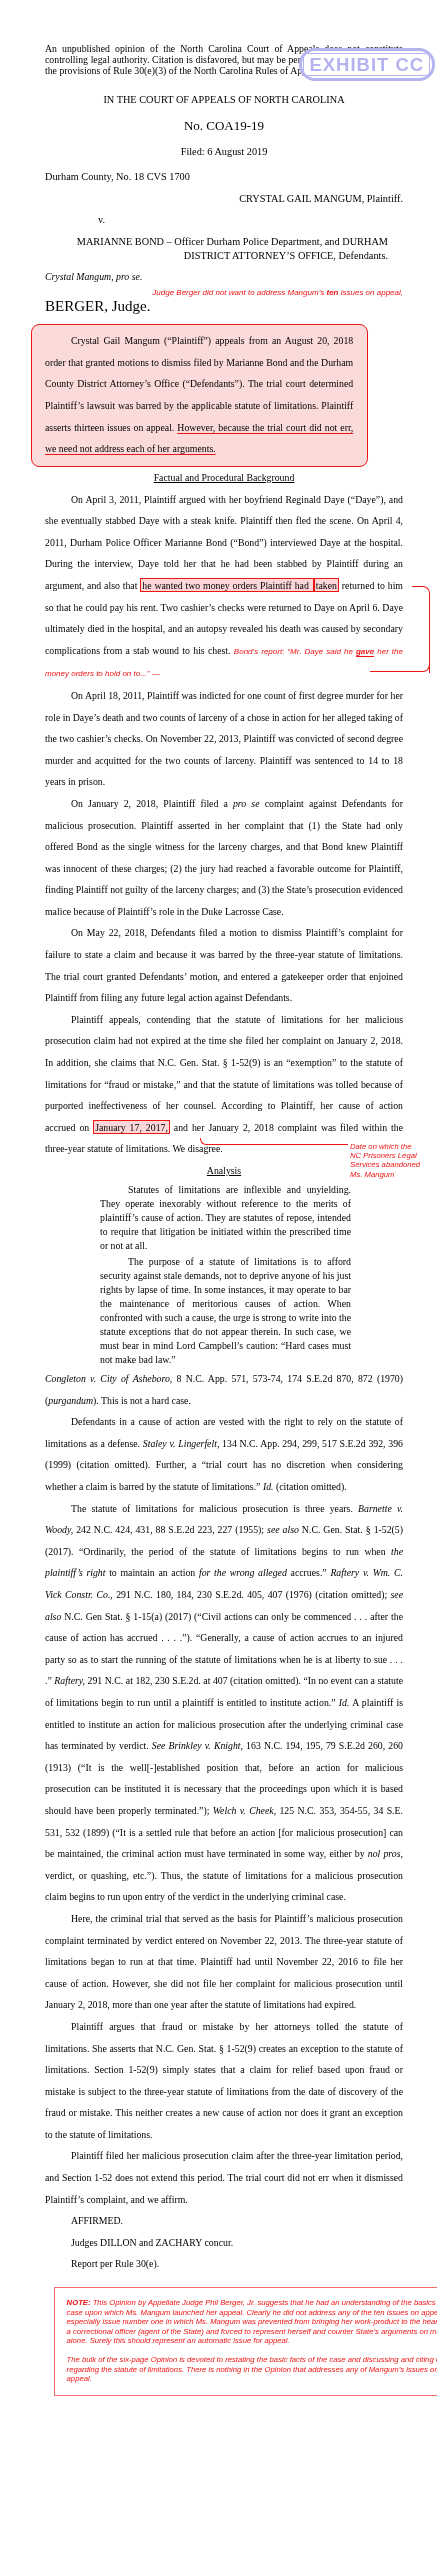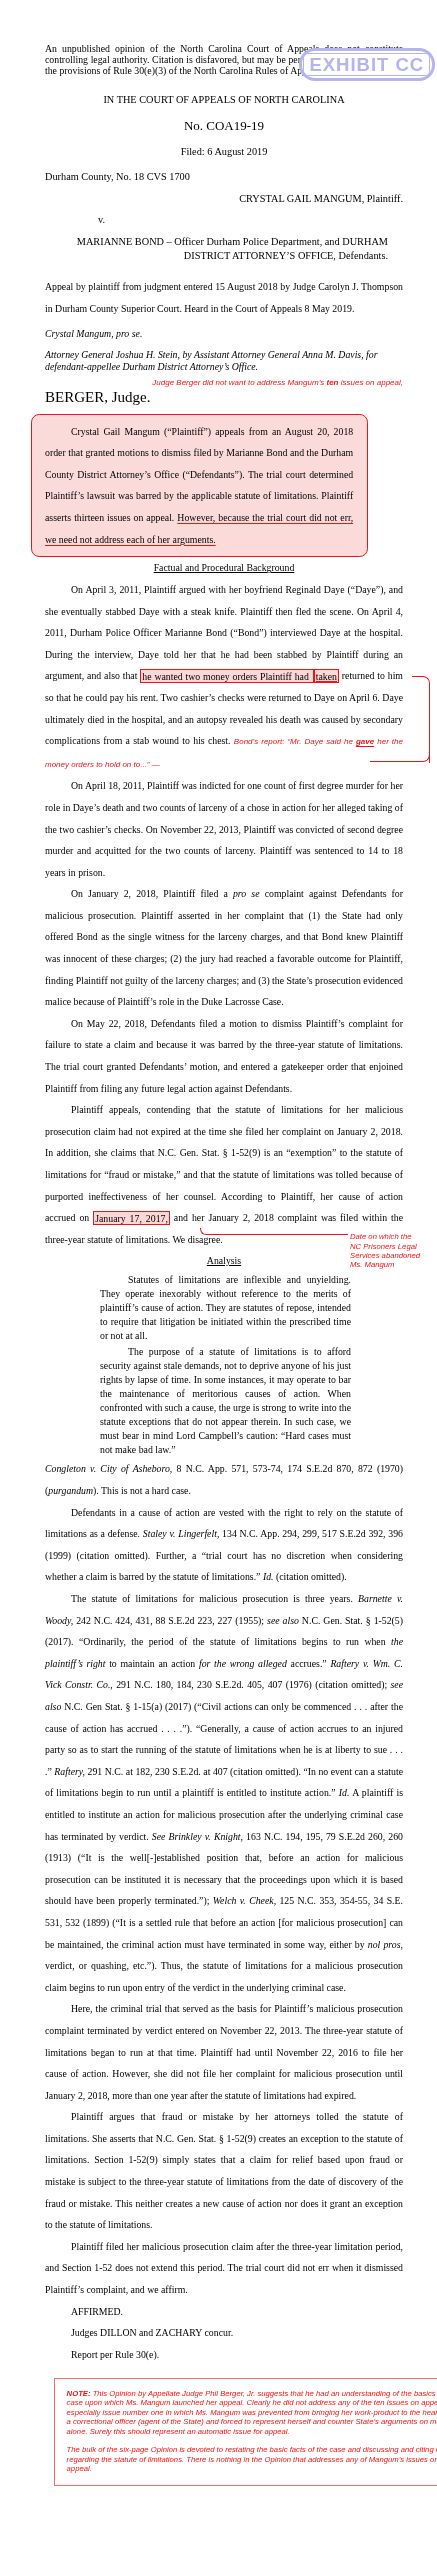--- a/index.html
+++ b/index.html
@@ -119,24 +119,22 @@
 
   <div class="court center">IN THE COURT OF APPEALS OF NORTH CAROLINA</div>
   <div class="docket center">No. COA19-19</div>
   <div class="filed center">Filed: 6 August 2019</div>
 
   <div class="county">Durham County, No. 18 CVS 1700</div>
   <div class="party">CRYSTAL GAIL MANGUM, Plaintiff.</div>
   <div class="versus">v.</div>
   <div class="party defendants">MARIANNE BOND – Officer Durham Police Department, and DURHAM DISTRICT ATTORNEY’S OFFICE, Defendants.</div>
 
-  <div class="appeal">Appeal by plaintiff from judgment entered 15 August 2018 by Judge Carolyn J. Thompson in Durham County Superior Court.  Heard in the Court of Appeals 8 May 2019.</div>
 
   <div class="counsel">Crystal Mangum, pro se.</div>
-  <div class="counsel">Attorney General Joshua H. Stein, by Assistant Attorney General Anna M. Davis, for defendant-appellee Durham District Attorney’s Office.</div>
 
   <div class="ann-right">
     <span>Judge Berger did not want to address Mangum’s </span><span class="s-b">ten</span><span> issues on appeal,</span>
   </div>
 
   <div class="judge">BERGER, Judge.</div>
 
   <div id="doc">
       <div class="redbox">
         <div class="boxpara"><span>Crystal Gail Mangum (“Plaintiff”) appeals from an August 20, 2018 order that granted motions to dismiss filed by Marianne Bond and the Durham County District Attorney’s Office (“Defendants”).  The trial court determined Plaintiff’s lawsuit was barred by the applicable statute of limitations.  Plaintiff asserts thirteen issues on appeal.  </span><span class="s-ulred">However, because the trial court did not err, we need not address each of her arguments.</span></div>

